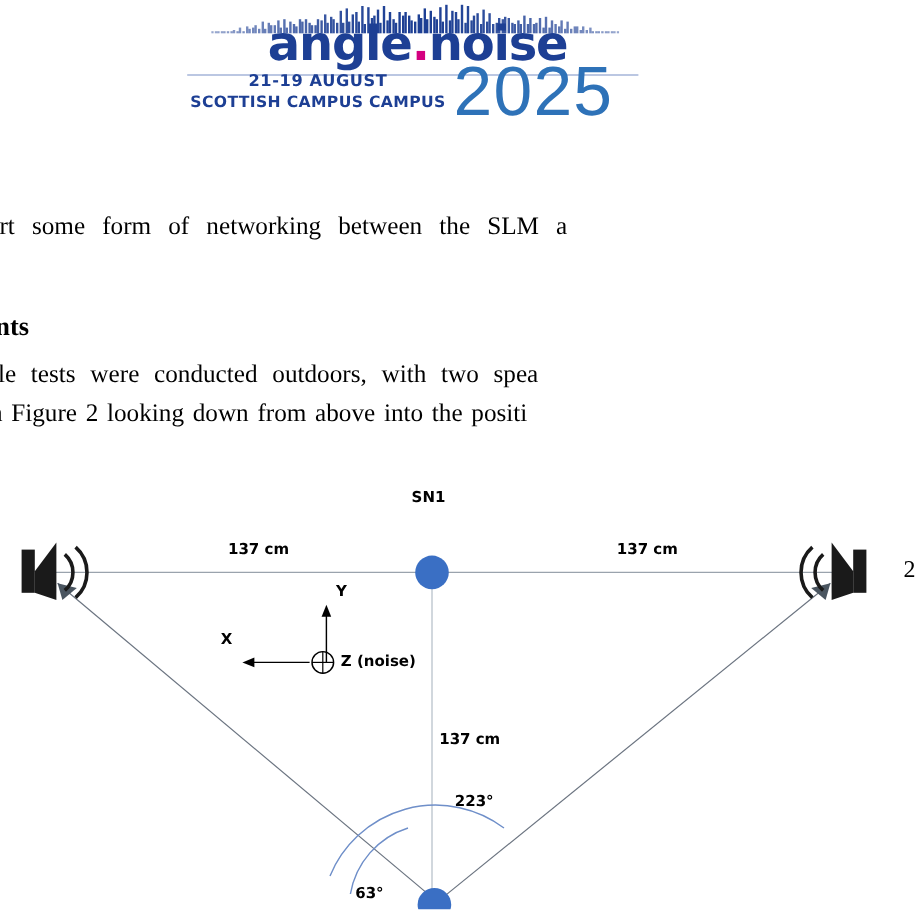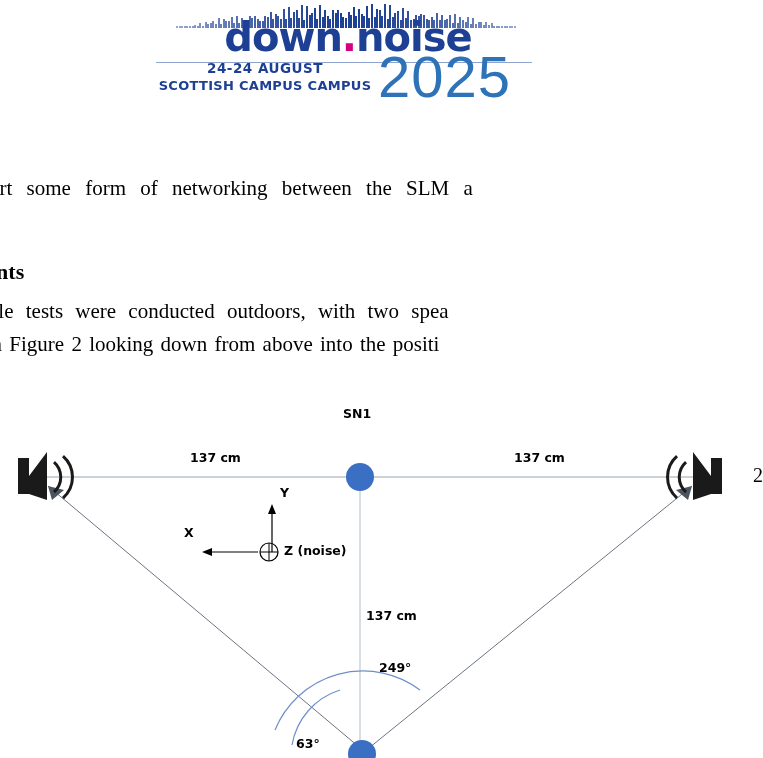--- a/index.html
+++ b/index.html
@@ -278,26 +278,26 @@
       <div class="wave-bar" style="left: 322.4px; height: 2.4px; background: rgb(29, 63, 148); opacity: 0.54;"></div>
       <div class="wave-bar" style="left: 325px; height: 2.1px; background: rgb(29, 63, 148); opacity: 0.53;"></div>
       <div class="wave-bar" style="left: 327.6px; height: 2px; background: rgb(29, 63, 148); opacity: 0.51;"></div>
       <div class="wave-bar" style="left: 330.2px; height: 2px; background: rgb(29, 63, 148); opacity: 0.5;"></div>
       <div class="wave-bar" style="left: 332.8px; height: 2px; background: rgb(29, 63, 148); opacity: 0.49;"></div>
       <div class="wave-bar" style="left: 335.4px; height: 2px; background: rgb(29, 63, 148); opacity: 0.47;"></div>
       <div class="wave-bar" style="left: 338px; height: 2px; background: rgb(29, 63, 148); opacity: 0.46;"></div>
     </div>
 
   <div id="logo-wordmark">
-    <span>down</span><span class="dot">.</span><span>noise</span>
+    <span>angle</span><span class="dot">.</span><span>noise</span>
   </div>
 
   <div id="logo-rule"></div>
 
-  <div id="logo-dates">24-24 AUGUST</div>
+  <div id="logo-dates">21-19 AUGUST</div>
   <div id="logo-campus">SCOTTISH CAMPUS CAMPUS</div>
   <div id="logo-year">2025</div>
 </div>
 
 <div class="para justified" id="p1-l1">pport  some  form  of  networking  between  the  SLM  a</div>
 
 <div class="para" id="h2">ments</div>
 <div class="para justified" id="p2-l1">angle  tests  were  conducted  outdoors,  with  two  spea</div>
 <div class="para justified" id="p2-l2">n in Figure 2 looking down from above into the positi</div>
 
@@ -348,16 +348,16 @@
     </g>
   </svg>
 
   <div class="fig-label" style="left:190px; top:50px; font-weight:bold;">137 cm</div>
   <div class="fig-label" style="left:514px; top:50px; font-weight:bold;">137 cm</div>
   <div class="fig-label" style="left:343px; top:6px; font-weight:bold;">SN1</div>
   <div class="fig-label" style="left:280px; top:85px; font-weight:bold;">Y</div>
   <div class="fig-label" style="left:184px; top:125px; font-weight:bold;">X</div>
   <div class="fig-label" style="left:284px; top:143px; font-weight:bold;">Z (noise)</div>
   <div class="fig-label" style="left:366px; top:208px; font-weight:bold;">137 cm</div>
-  <div class="fig-label" style="left:379px; top:260px; font-weight:bold;">249°</div>
+  <div class="fig-label" style="left:379px; top:260px; font-weight:bold;">223°</div>
   <div class="fig-label" style="left:296px; top:336px; font-weight:bold;">63°</div>
   <div class="fig-label" style="left:753px; top:64px; font-size:20px; font-family:'Liberation Serif', serif;">2</div>
 </div>
 
 </body></html>

